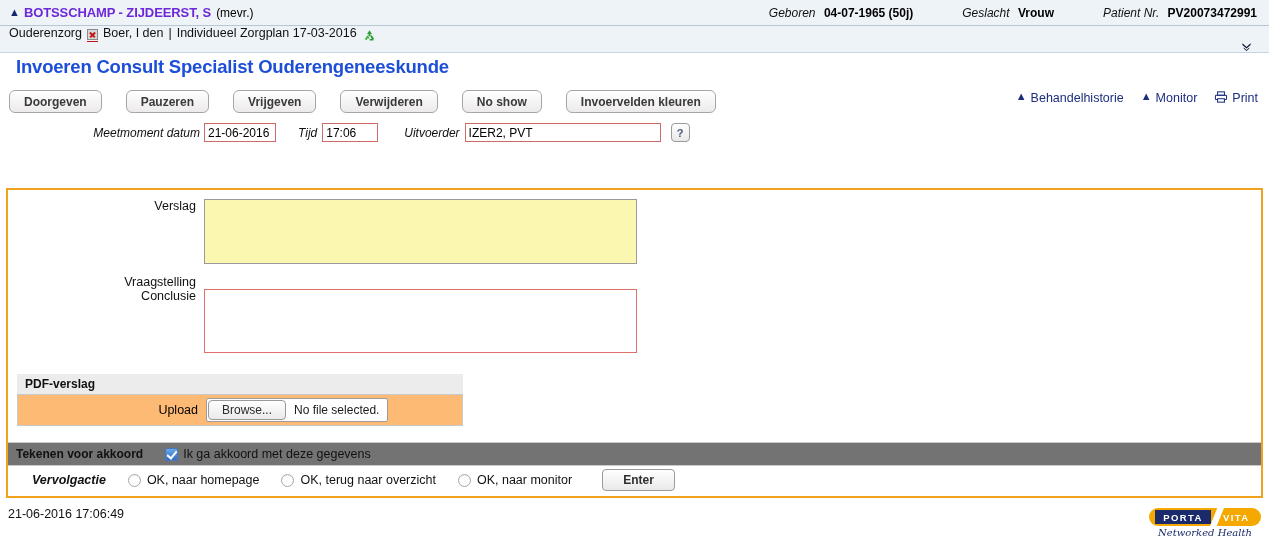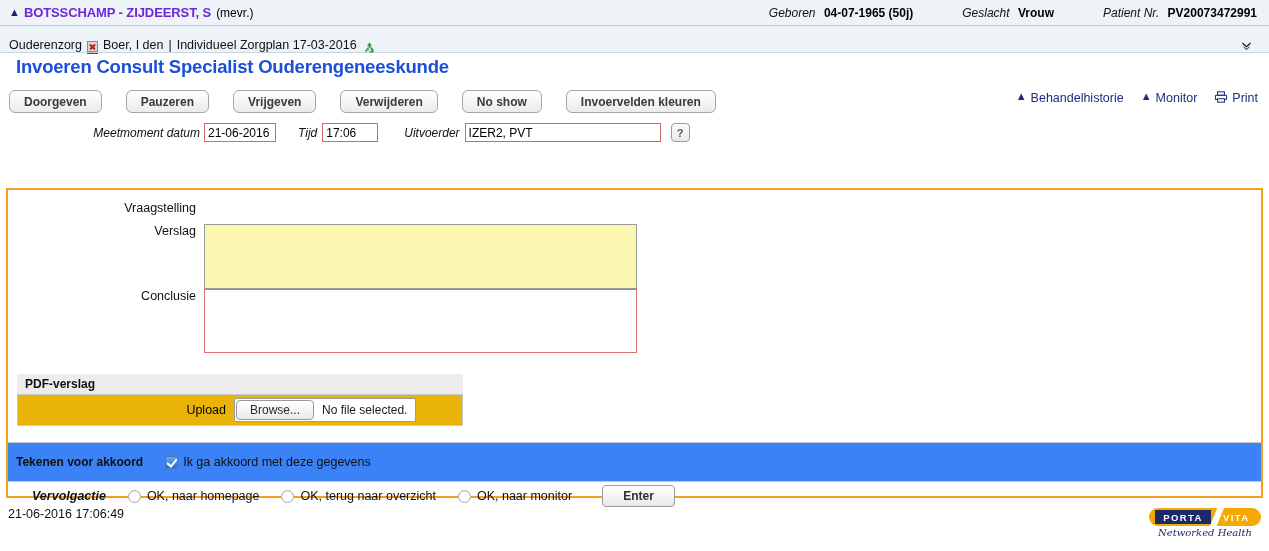--- a/index.html
+++ b/index.html
@@ -34,21 +34,21 @@
   }
   .pat-field { margin-left: 26px; }
   .pat-field .lbl { font-style: italic; color: #111; }
   .pat-field .val { font-weight: bold; margin-left: 5px; color: #000; }
 
   
   .crumb-bar {
     position: absolute; left: 0; top: 26px; width: 1269px; height: 27px;
     background: #eef3f8;
     border-bottom: 1px solid #c8d4de;
-    display: flex; align-items: flex-end;
+    display: flex; align-items: flex-start; flex-direction: column;
   }
   .crumb-inner { padding-left: 9px; display: flex; align-items: center; font-size: 12.5px; }
   .crumb-link { color: #111; }
   .icon-redx {
     display: inline-block; width: 11px; height: 11px; margin: 0 5px;
     background: #d8d8d8; border: 1px solid #8a8a8a;
     position: relative; top: 1px;
   }
   .icon-redx::before, .icon-redx::after {
     content: ""; position: absolute; left: 1px; top: 4px;
@@ -137,39 +137,39 @@
     resize: none; outline: none; padding: 2px;
   }
   .ta.white { background: #fff; border: 1px solid #e0706b; }
 
   
   .sec-head {
     background: #ececec; border-bottom: 1px solid #c9c9c9;
     height: 21px; display:flex; align-items:center;
     padding-left: 8px; font-weight: bold; font-size: 12px; color: #111;
   }
-  .sec-box { border: 1px solid #c9c9c9; border-top: none; background: #eab308; padding-left: 28px; }
+  .sec-box { border: 1px solid #c9c9c9; border-top: none; background: #fdba74; }
   .upload-row { display:flex; align-items:center; height: 30px; }
   .file-ctl {
     display: flex; align-items: center;
     border: 1px solid #9c9c9c; height: 24px; background: #fff; border-radius: 2px;
   }
   .browse-btn {
     height: 20px; margin: 1px 0 1px 1px; padding: 0 13px;
     border: 1px solid #9a9a9a; border-radius: 4px;
     background: linear-gradient(#ffffff, #eaeaea);
     font-size: 12px; color: #2b2b2b; display:flex; align-items:center;
     cursor: pointer;
   }
   .file-name { padding: 0 8px; font-size: 12px; color: #1a1a1a; }
 
   
   .agree-row {
     border-top: 1px solid #c9c9c9; border-bottom: 1px solid #c9c9c9;
-    background: #3b82f6; height: 40px; display: flex; align-items: center; padding-left: 8px;
+    background: #737373; height: 24px; display: flex; align-items: center; padding-left: 8px;
   }
   .agree-title { font-weight: bold; font-size: 12px; color:#111; }
   .cb {
     width: 13px; height: 13px; margin: 0 5px 0 22px;
     border: 1px solid #4e76b8; border-radius: 2px;
     background: linear-gradient(#6aa7e6, #2f6fc4);
     display:inline-block; position: relative; cursor: pointer;
   }
   .cb::after {
     content:""; position:absolute; left: 3px; top: 0.5px;
@@ -318,27 +318,27 @@
       <div class="m-lbl" style="margin-left:22px;">Tijd</div>
       <input class="inp" style="width: 56px; margin-left: 5px;" value="17:06">
       <div class="m-lbl" style="margin-left:26px;">Uitvoerder</div>
       <input class="inp" style="width: 196px; margin-left: 5px;" value="IZER2, PVT">
       <div class="help-btn">?</div>
     </div>
   </div>
 
   <div class="panel">
 
-    <div class="frow" style="margin-top:11px;">
-      <div class="frow-label">Vraagstelling</div>
-    </div>
-
     <div class="frow" style="margin-top:9px;">
       <div class="frow-label">Verslag</div>
       <textarea class="ta" style="width: 433px; height: 65px;"></textarea>
+    </div>
+
+    <div class="frow" style="margin-top:11px;">
+      <div class="frow-label">Vraagstelling</div>
     </div>
 
     <div class="frow" style="">
       <div class="frow-label">Conclusie</div>
       <textarea class="ta white" style="width: 433px; height: 64px;"></textarea>
     </div>
 
     <div style="margin:21px 0 0 9px;width:446px;">
       <div class="sec-head">PDF-verslag</div>
       <div class="sec-box">

